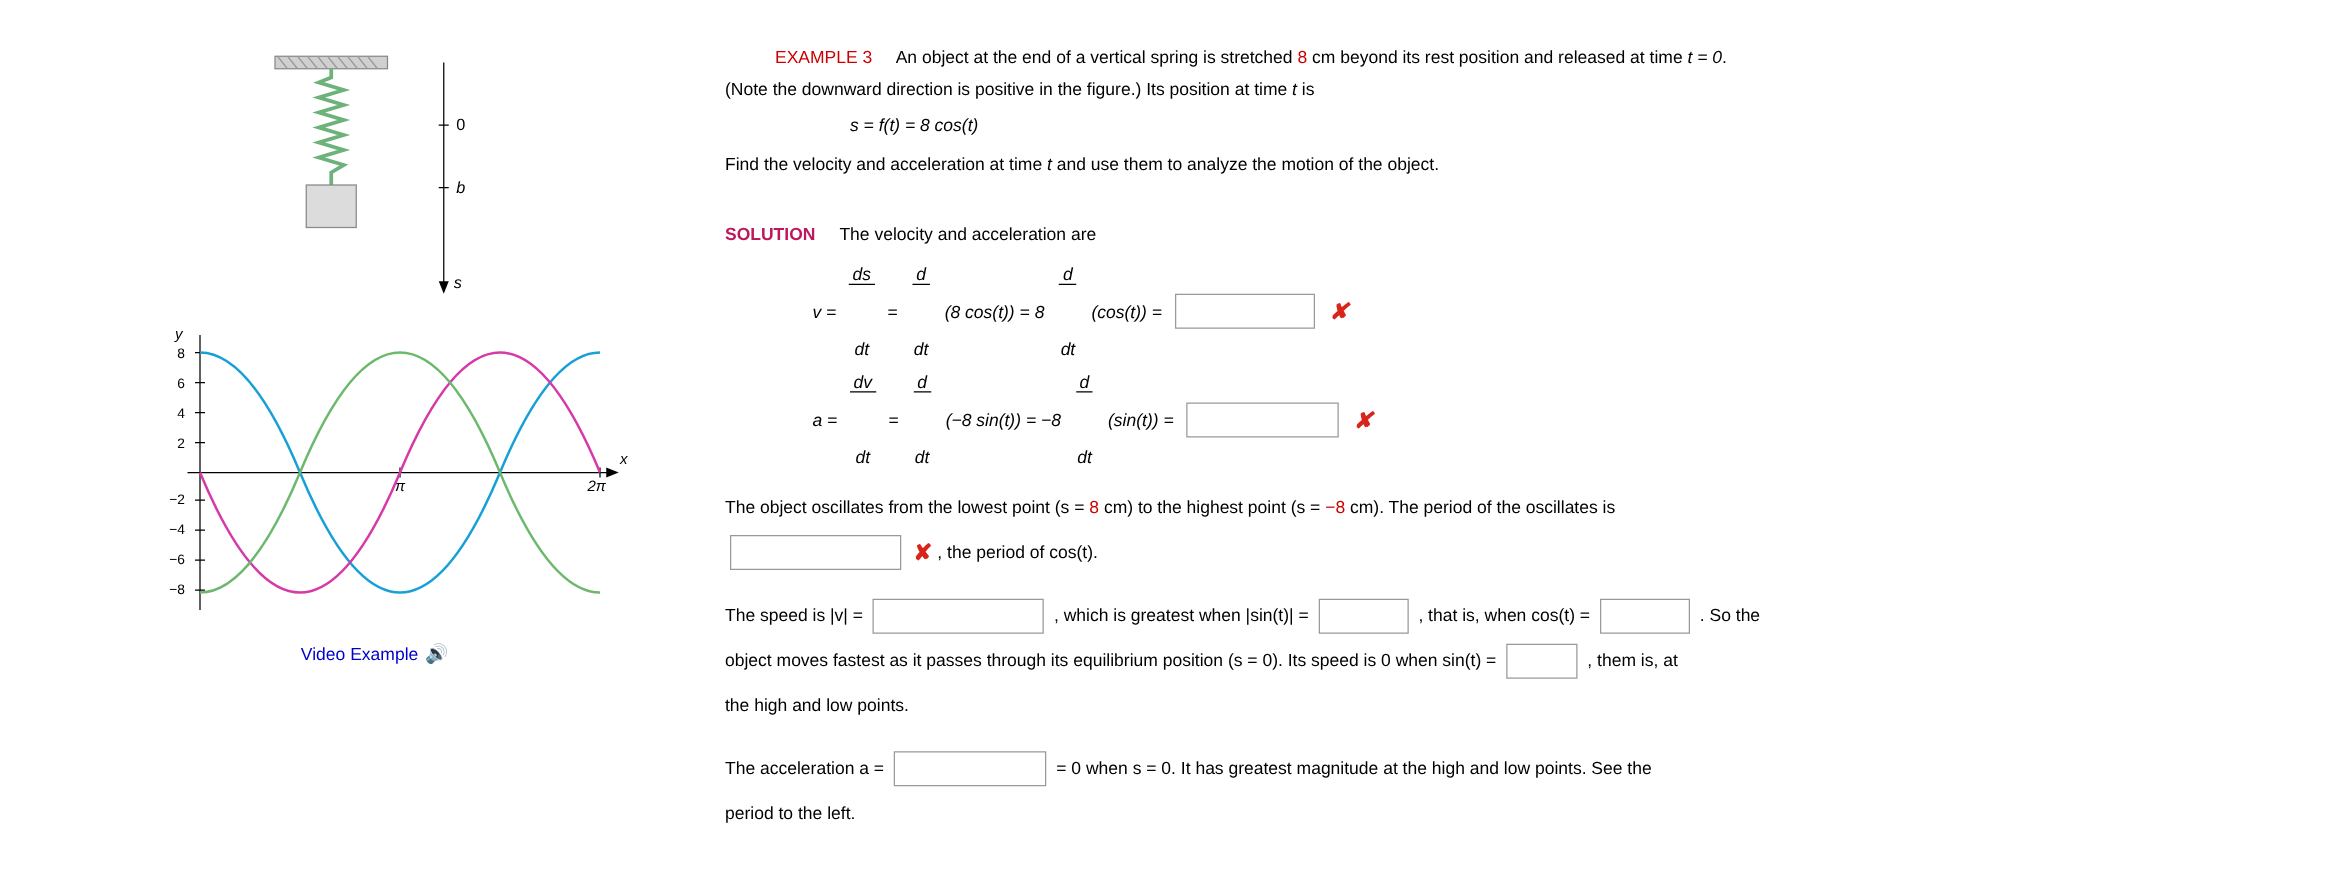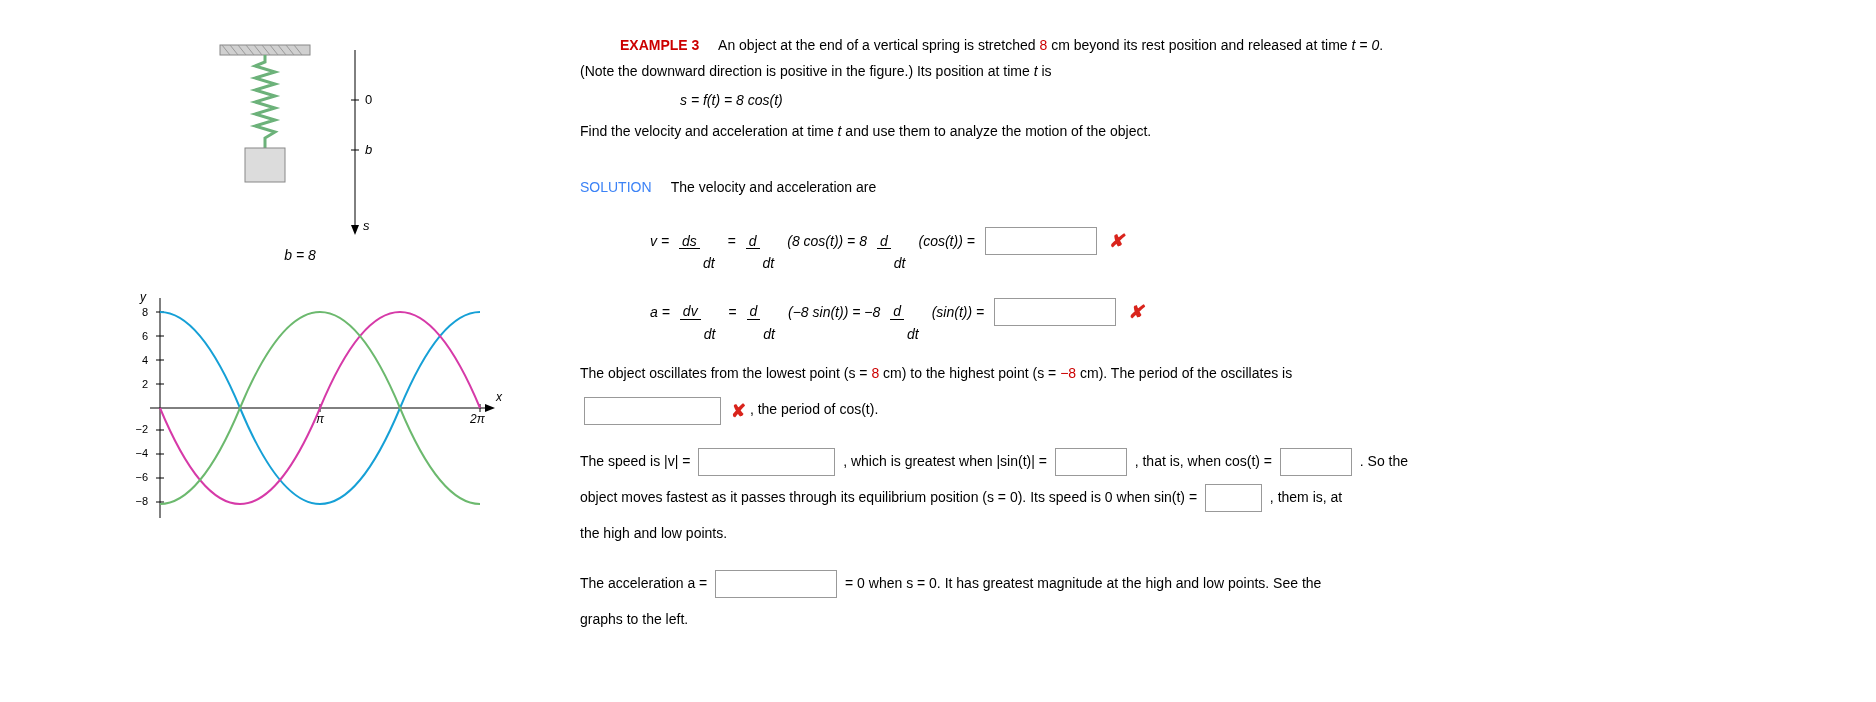--- a/index.html
+++ b/index.html
@@ -48,26 +48,26 @@
     text-align: center;
     margin-top: 8px;
     cursor: pointer;
     display: flex;
     align-items: center;
     justify-content: center;
     gap: 6px;
   }
   .example-label {
     color: #c00;
+    font-weight: normal;
+    padding-left: 40px;
+  }
+  .solution-label {
+    color: #be185d;
     font-weight: bold;
-    padding-left: 40px;
-  }
-  .solution-label {
-    color: #3b82f6;
-    font-weight: normal;
   }
   .red8 {
     color: #c00;
   }
   .para {
     margin: 8px 0;
     line-height: 26px;
   }
   .eq-line {
     margin: 12px 0 12px 70px;
@@ -77,21 +77,21 @@
     font-style: italic;
   }
   .eq-s {
     margin-left: 100px;
     font-style: italic;
     margin-top:6px;
     margin-bottom:10px;
   }
   .frac {
     display: inline-flex;
-    flex-direction: row;
+    flex-direction: column;
     align-items: center;
     font-style: italic;
     vertical-align: middle;
     line-height: 1.05;
     margin: 0 4px;
   }
   .frac .num {
     border-bottom: 1px solid #000;
     padding: 0 3px;
   }
@@ -160,21 +160,20 @@
 
         <line x1="175" y1="20" x2="175" y2="200" stroke="#000" stroke-width="1"></line>
         <polygon points="175,205 171,195 179,195" fill="#000"></polygon>
         <line x1="171" y1="70" x2="179" y2="70" stroke="#000"></line>
         <text x="185" y="74" font-size="13">0</text>
         <line x1="171" y1="120" x2="179" y2="120" stroke="#000"></line>
         <text x="185" y="124" font-size="13" font-style="italic">b</text>
         <text x="183" y="200" font-size="13" font-style="italic">s</text>
       </svg>
     </div>
-    <div class="b-label">b = 8</div>
 
     <div class="graph-fig">
       <svg width="420" height="250" viewBox="0 0 420 250">
 
         <line x1="60" y1="125" x2="400" y2="125" stroke="#000"></line>
         <polygon points="405,125 395,121 395,129" fill="#000"></polygon>
         <line x1="70" y1="15" x2="70" y2="235" stroke="#000"></line>
         <text x="50" y="18" font-size="12" font-style="italic">y</text>
         <text x="406" y="118" font-size="12" font-style="italic">x</text>
 
@@ -205,20 +204,24 @@
         <text x="380" y="140" font-size="12" font-style="italic">2π</text>
 
         <path fill="none" stroke="#16a0d6" stroke-width="2" d="M70 29 Q110 29 150 125 Q190 221 230 221 Q270 221 310 125 Q350 29 390 29"></path>
 
         <path fill="none" stroke="#d63aa8" stroke-width="2" d="M70 125 Q110 221 150 221 Q190 221 230 125 Q270 29 310 29 Q350 29 390 125"></path>
 
         <path fill="none" stroke="#6cb96e" stroke-width="2" d="M70 221 Q110 221 150 125 Q190 29 230 29 Q270 29 310 125 Q350 221 390 221"></path>
       </svg>
     </div>
 
+    <div class="video-link">
+      <span>Video Example</span>
+      <span class="sound-icon">🔊</span>
+    </div>
   </div>
 
   <div class="right-col">
 
     <div class="para">
       <span class="example-label">EXAMPLE 3</span>
       &nbsp;&nbsp;&nbsp;
       <span>An object at the end of a vertical spring is stretched </span><span class="red8">8</span><span> cm beyond its rest position and released at time  </span><span class="ital">t = 0</span>.
       <br>
       <span>(Note the downward direction is positive in the figure.) Its position at time </span><span class="ital">t</span><span> is</span>
@@ -302,17 +305,17 @@
       <span>,  them is, at</span>
       <br>
       <span>the high and low points.</span>
     </div>
 
     <div class="flow-para">
       <span>The acceleration  a =</span>
       <span class="ans-box w120"></span>
       <span>= 0  when  s = 0.  It has greatest magnitude at the high and low points. See the</span>
       <br>
-      <span>graphs to the left.</span>
+      <span>period to the left.</span>
     </div>
 
   </div>
 </div>
 
 </body></html>

